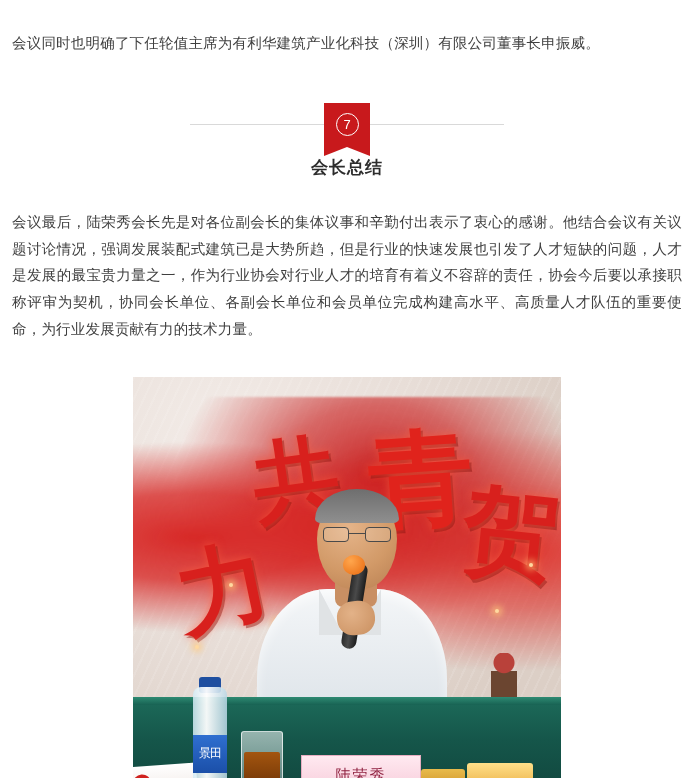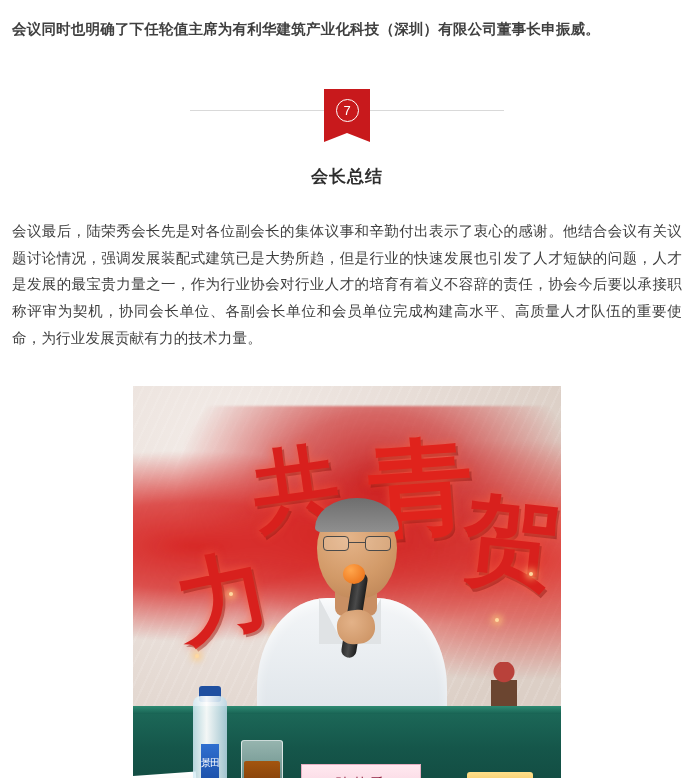--- a/index.html
+++ b/index.html
@@ -21,22 +21,21 @@
   }
   .para {
     font-size: 14.5px;
     line-height: 1.85;
     color: #3f3f3f;
     text-align: justify;
     margin: 0;
     letter-spacing: 0.2px;
   }
   .para-top {
-    padding-top: 16px;
-    font-weight: bold;
+    padding-top: 30px;
   }
   .section-head {
     margin-top: 46px;
     margin-bottom: 30px;
     display: flex;
     flex-direction: column;
     align-items: center;
   }
   .badge-row {
     display: flex;
@@ -79,21 +78,21 @@
     display: flex;
     align-items: center;
     justify-content: center;
     font-size: 13px;
     line-height: 1;
     position: relative;
     z-index: 2;
     padding-bottom: 1px;
   }
   .section-title {
-    margin-top: 32px;
+    margin-top: 9px;
     font-size: 17px;
     font-weight: bold;
     color: #2d2d2d;
     letter-spacing: 1px;
   }
   .body-para {
     margin-top: 8px;
   }
   .figure {
     margin: 34px 0 0 0;
@@ -286,27 +285,27 @@
     position: absolute;
     left: 66px;
     bottom: 126px;
     width: 22px;
     height: 16px;
     background: #1f4fa0;
     border-radius: 3px;
   }
   .bottle-label {
     position: absolute;
-    left: 68px;
+    left: 60px;
     bottom: 46px;
-    width: 18px;
+    width: 34px;
     height: 38px;
     background: linear-gradient(180deg, #2f6fd0, #1b4fa8);
     color: #fff;
-    font-size: 10px;
+    font-size: 12px;
     display: flex;
     align-items: center;
     justify-content: center;
     letter-spacing: -1px;
   }
   .glass {
     position: absolute;
     left: 108px;
     bottom: 26px;
     width: 42px;

